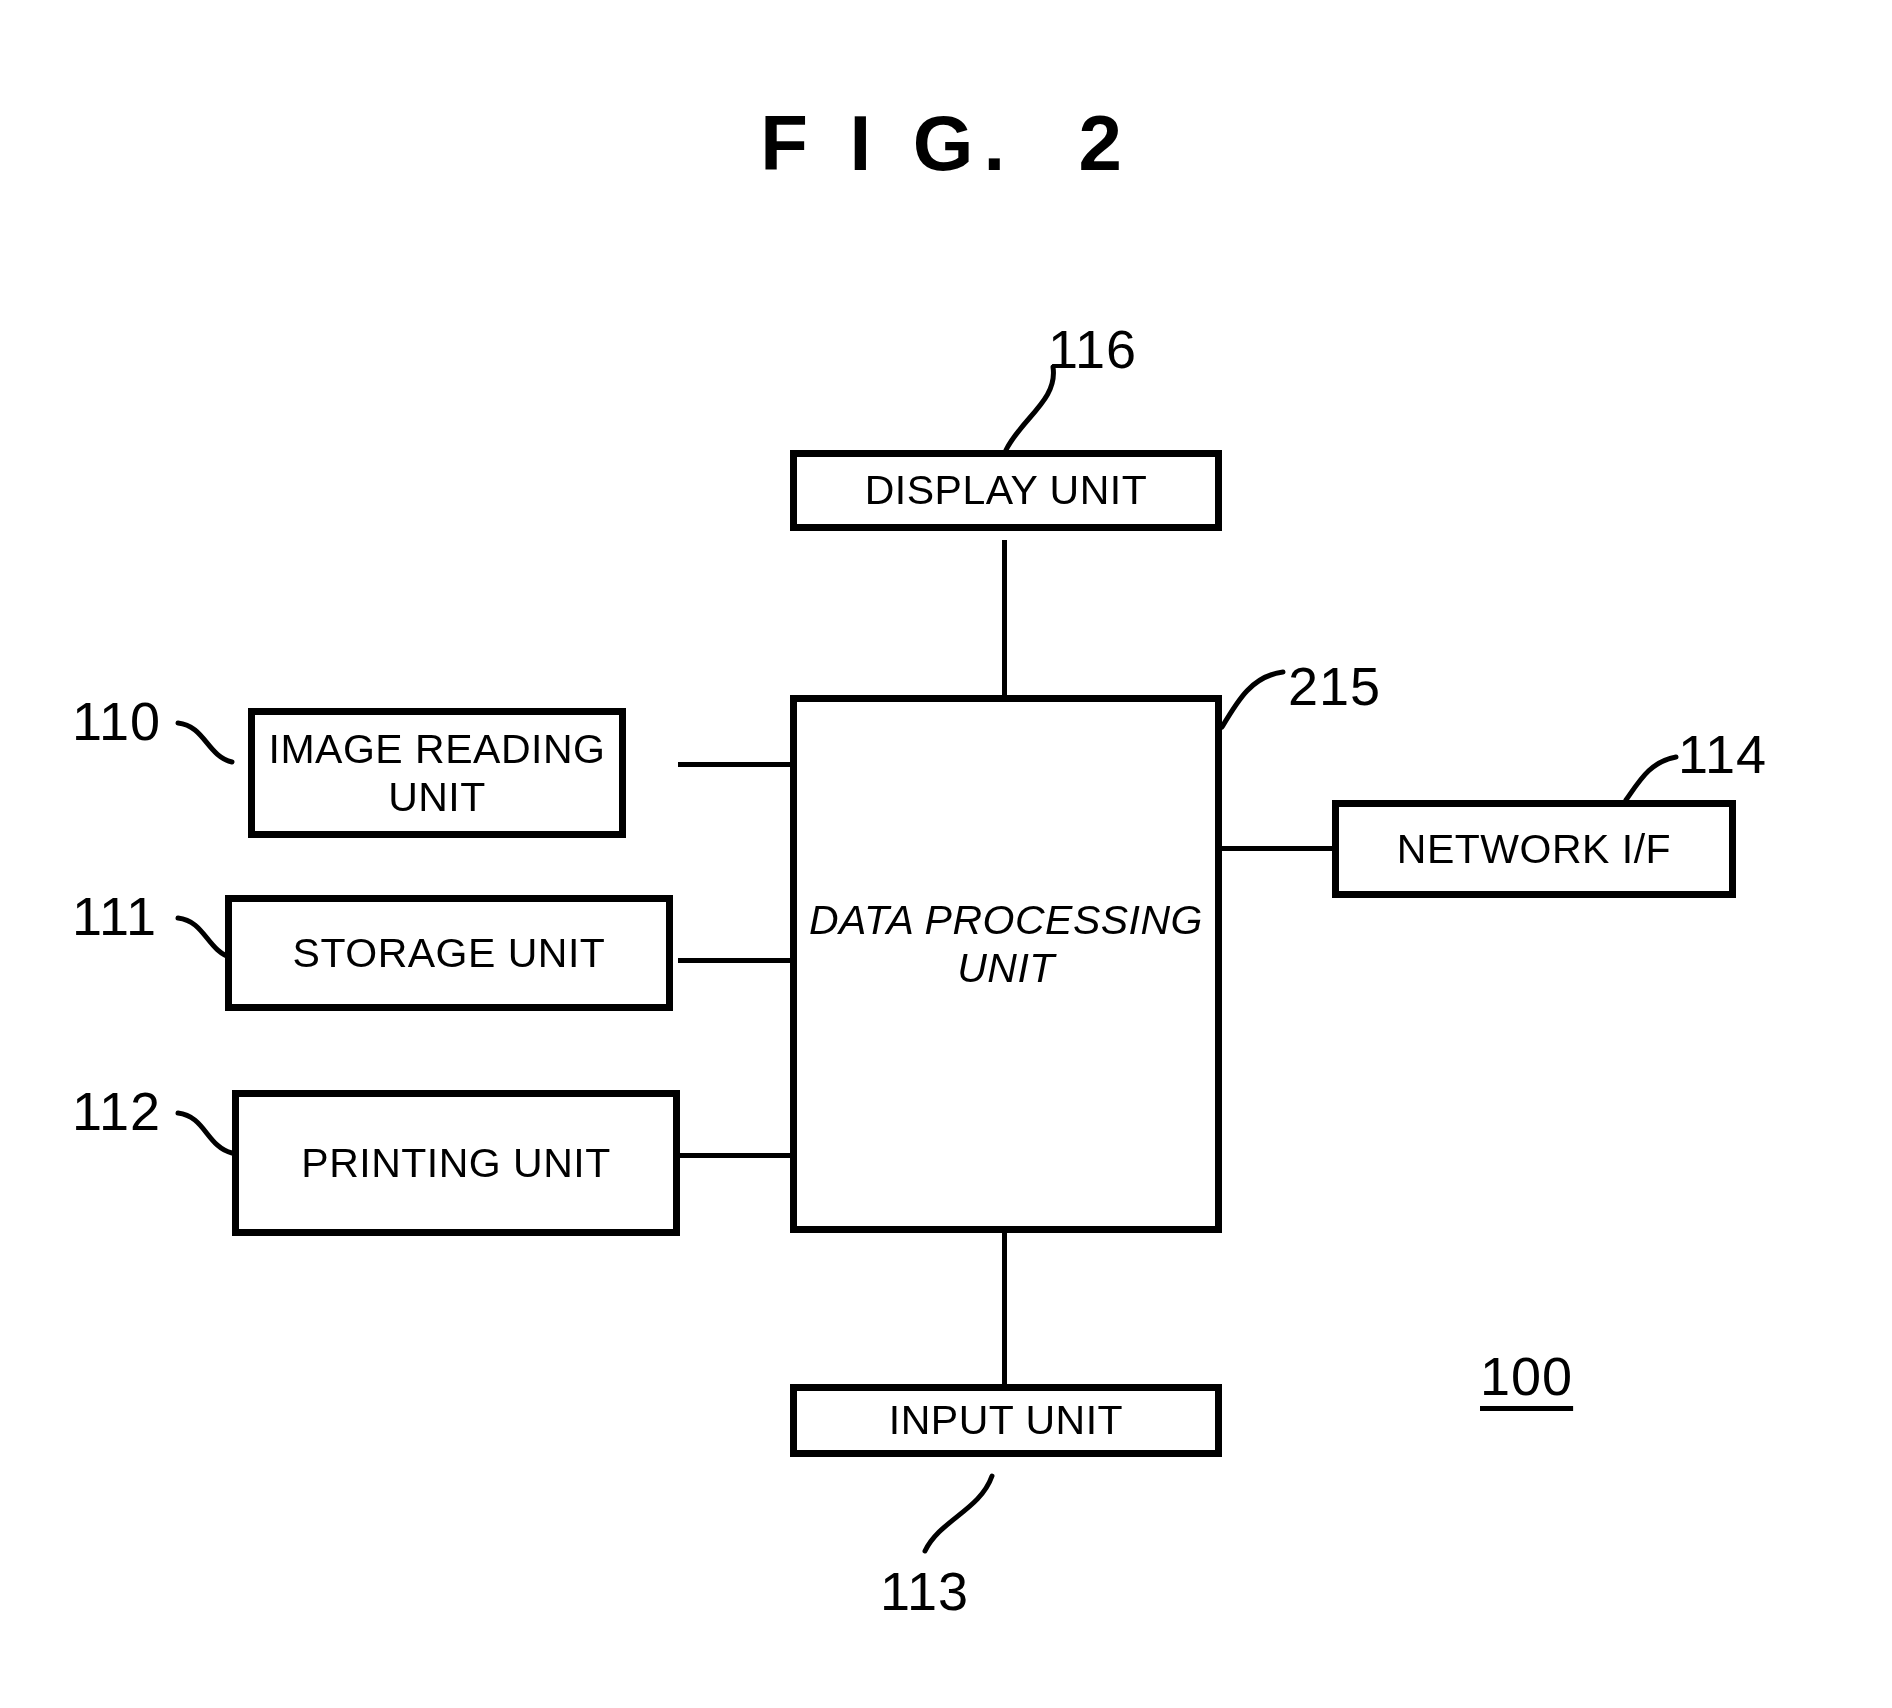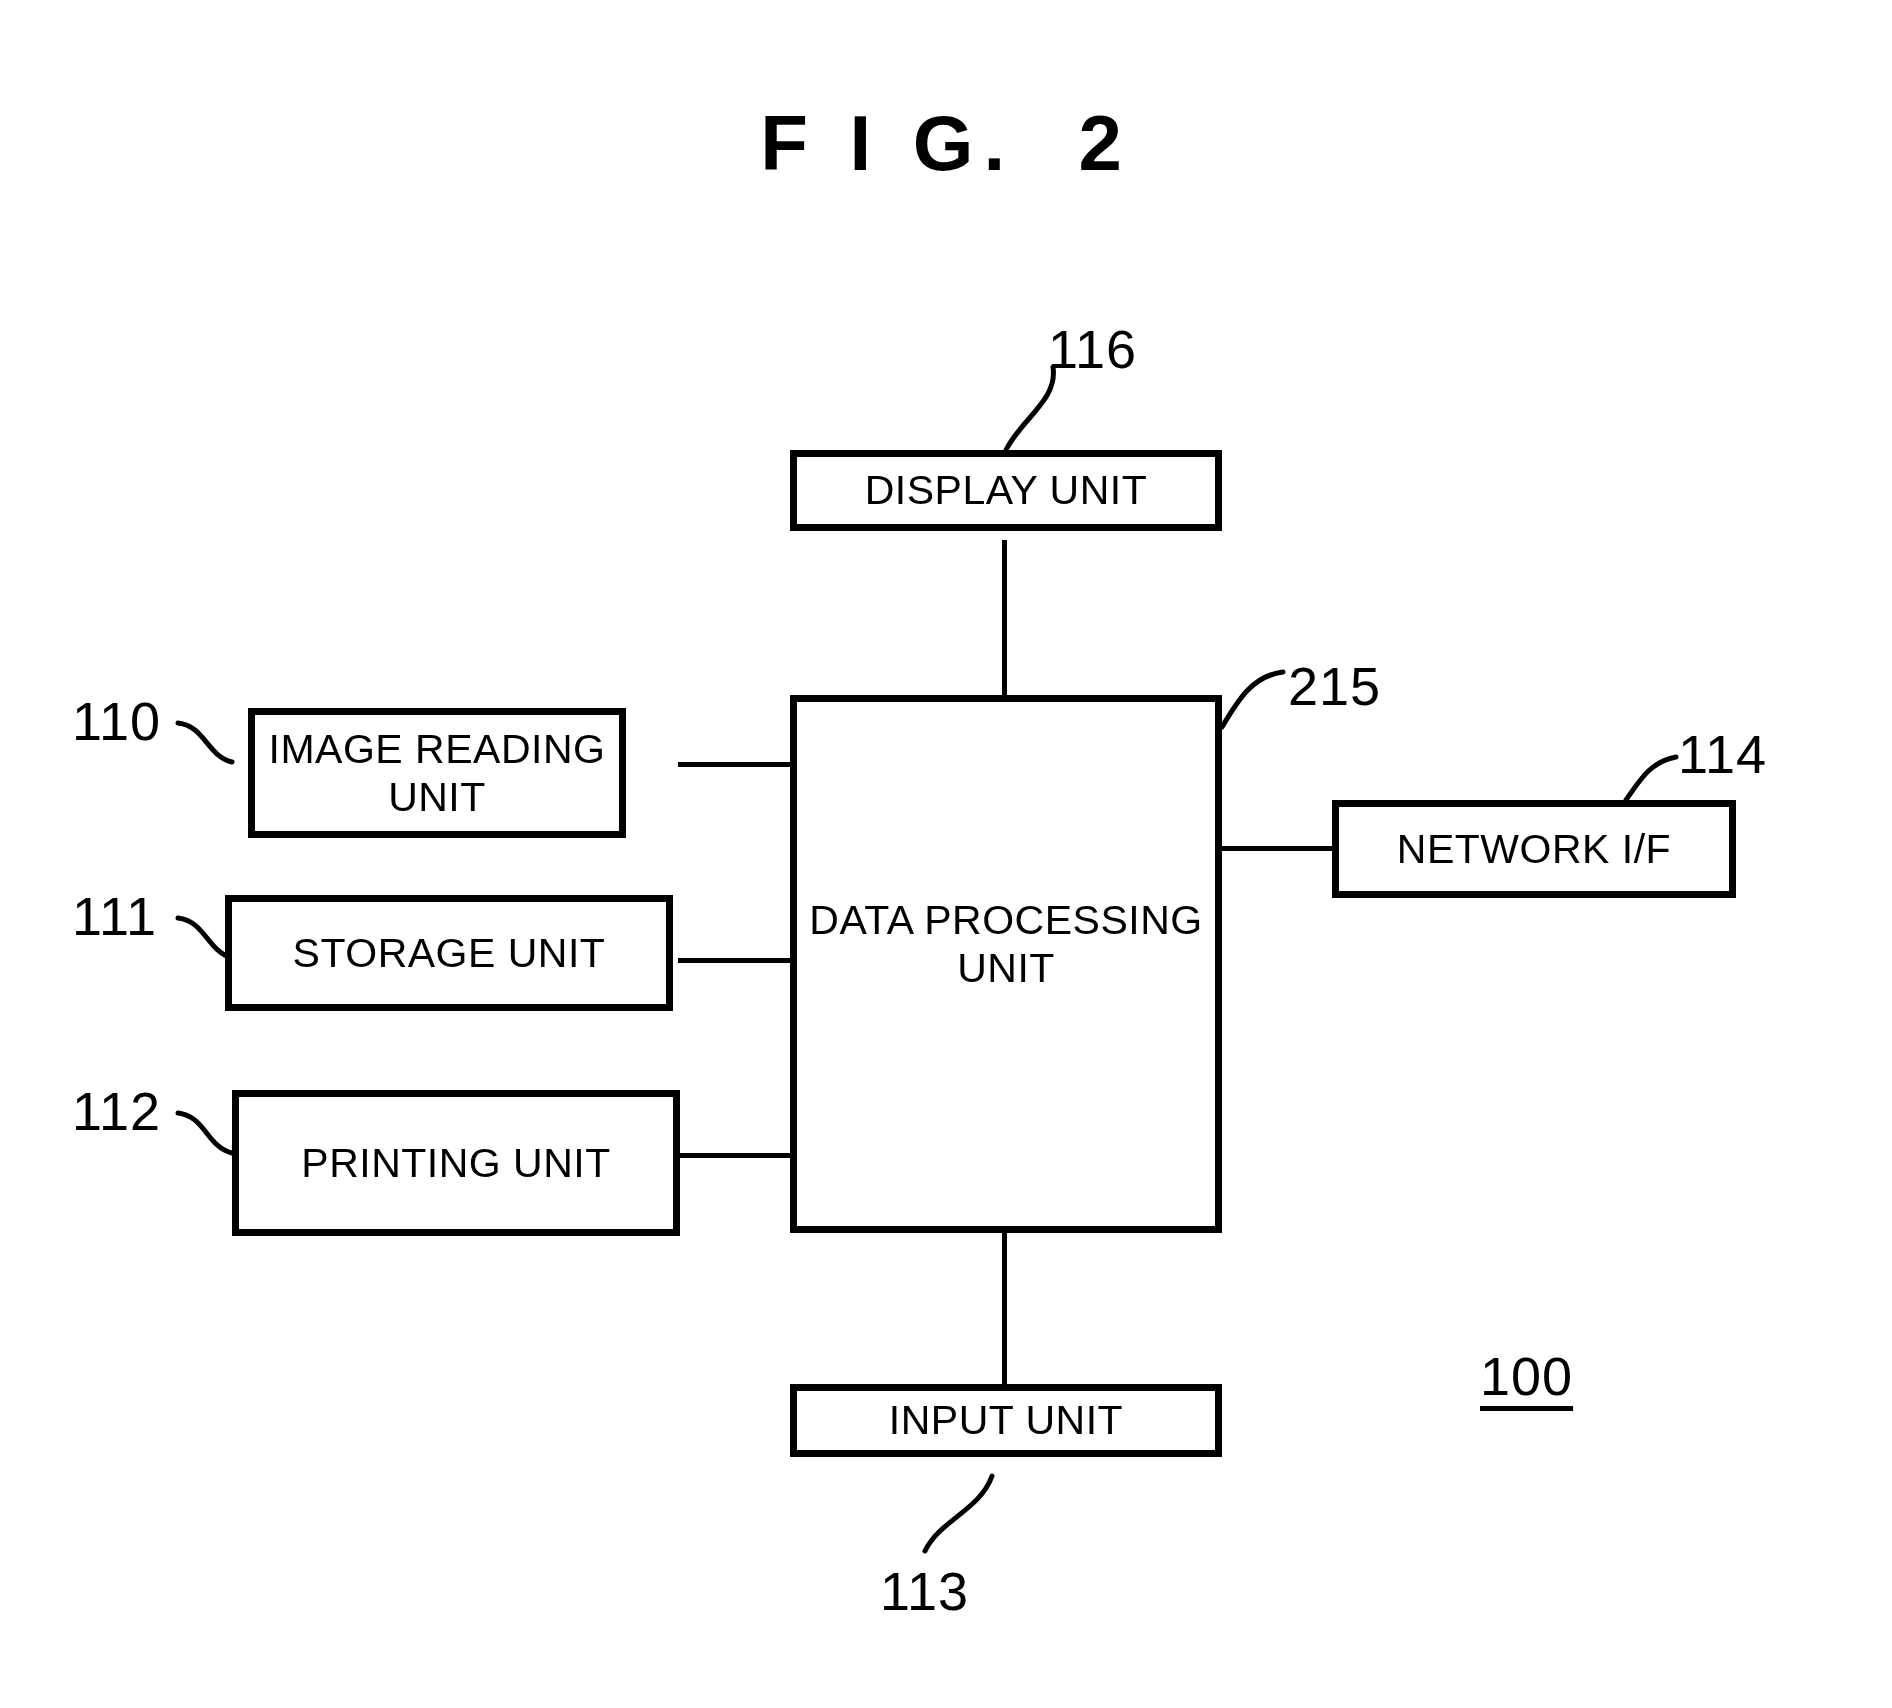--- a/index.html
+++ b/index.html
@@ -50,21 +50,21 @@
     letter-spacing: 0.5px;
     white-space: pre-line;
   }
 
   #box-display      { left: 790px;  top: 450px;  width: 432px; height: 81px; }
   #box-image-read   { left: 248px;  top: 700px;  width: 378px; height: 130px; margin-top: 8px; }
   #box-storage      { left: 225px;  top: 895px;  width: 448px; height: 116px; }
   #box-printing     { left: 232px;  top: 1090px; width: 448px; height: 146px; }
   #box-data-proc    { left: 790px;  top: 695px;  width: 432px; height: 538px;
                       align-items: flex-start; }
-  #box-data-proc .box-label { margin-top: 194px; }
+  #box-data-proc .box-label { margin-top: 194px; font-style: italic; }
   #box-network      { left: 1332px; top: 800px;  width: 404px; height: 98px; }
   #box-input        { left: 790px;  top: 1384px; width: 432px; height: 73px; }
 
   
   .conn {
     position: absolute;
     background: #000000;
     z-index: 1;
   }
   .conn.h { height: 5px; }

